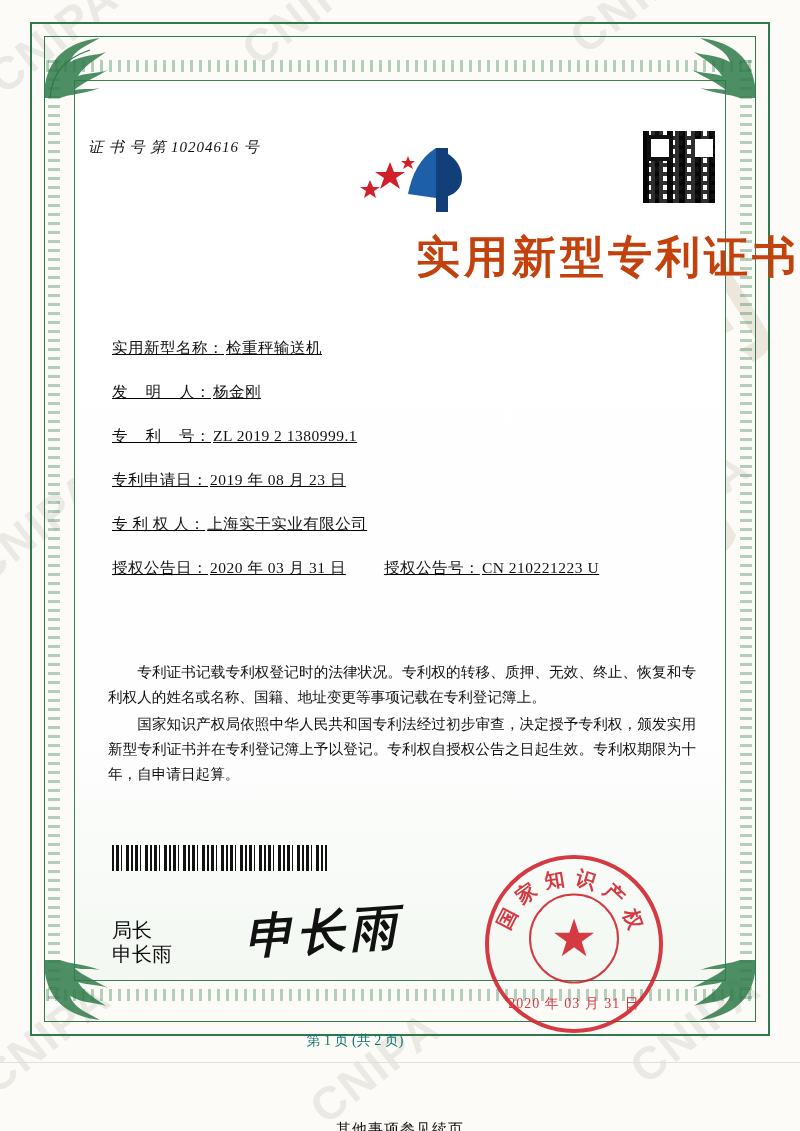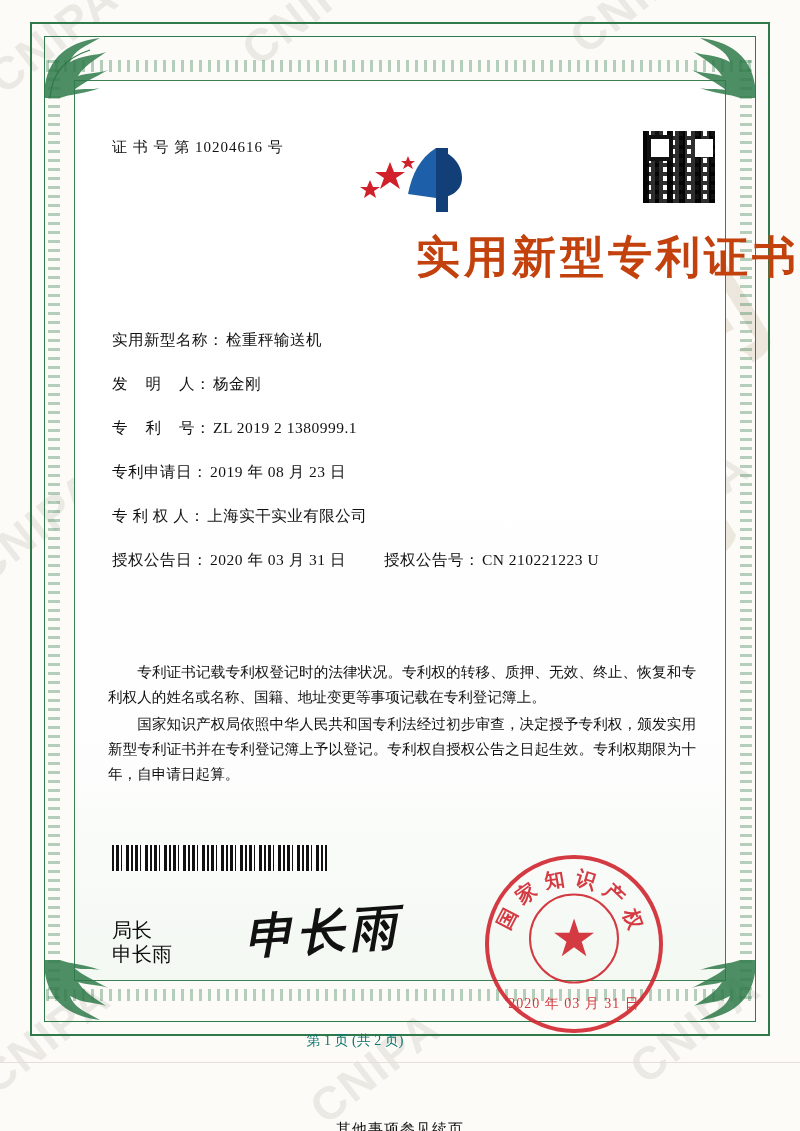--- a/index.html
+++ b/index.html
@@ -95,22 +95,22 @@
     position:absolute;
     top:60px;bottom:130px;width:12px;
     background:repeating-linear-gradient(180deg,#2f7a4a 0 3px,transparent 3px 9px);
     opacity:.35;
   }
   .ev-l{left:48px;}
   .ev-r{right:48px;}
 
   
   .cert-no{
-    position:absolute;left:112px;top:138px;
-    font-size:15px;color:#111;letter-spacing:1px;
+    position:absolute;left:88px;top:138px;
+    font-size:15px;color:#111;letter-spacing:1px;font-style:italic;
   }
   .qr{
     position:absolute;right:84px;top:130px;
     width:72px;height:72px;
     background:
       linear-gradient(90deg,#111 0 6px,transparent 6px 12px,#111 12px 16px,transparent 16px 24px,#111 24px 30px,transparent 30px 36px,#111 36px 42px,transparent 42px 52px,#111 52px 58px,transparent 58px 66px,#111 66px 72px),
       #fff;
     background-size:100% 6px;
     background-repeat:repeat-y;
     border:1px solid #fff;
@@ -137,21 +137,21 @@
 
   .doc-title{
     position:absolute;top:228px;left:0;width:800px;
     text-align:right;
     font-size:44px;font-weight:bold;letter-spacing:4px;
     color:#c2410c;
     font-family:"DejaVu Serif","Liberation Serif",serif;
   }
 
   
-  .fields{position:absolute;left:112px;top:330px;width:580px;}
+  .fields{position:absolute;left:112px;top:338px;width:580px;text-decoration:underline;}
   .field{
     display:flex;align-items:baseline;
     font-size:15.5px;color:#111;margin-bottom:23px;
     letter-spacing:.5px;
   }
   .f-label{white-space:pre;}
   .f-value{margin-left:2px;}
   .field.two .f-second{margin-left:38px;}
 
   

